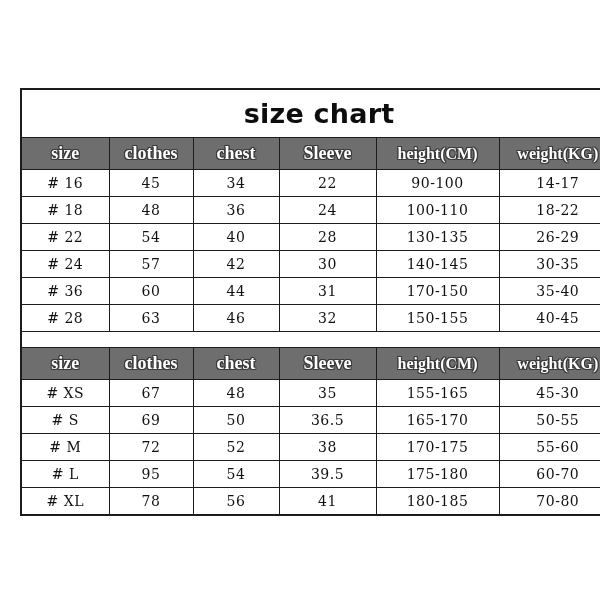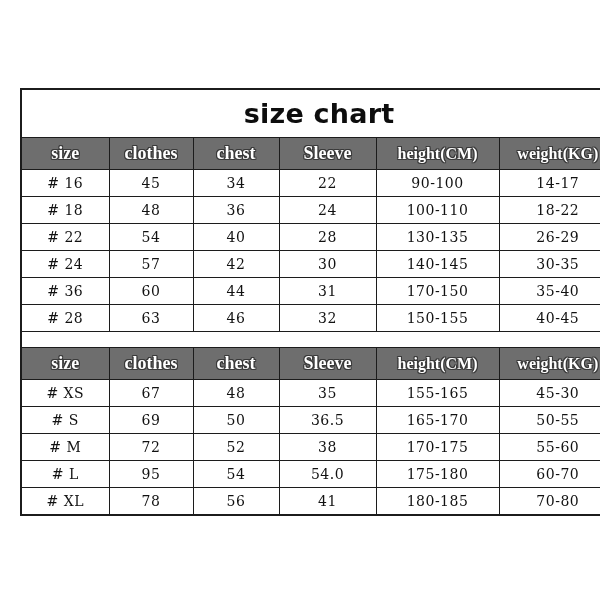--- a/index.html
+++ b/index.html
@@ -200,21 +200,21 @@
           <td>72</td>
           <td>52</td>
           <td>38</td>
           <td>170-175</td>
           <td>55-60</td>
         </tr>
         <tr class="data-row">
           <td class="hash">#  L</td>
           <td>95</td>
           <td>54</td>
-          <td>54.0</td>
+          <td>39.5</td>
           <td>175-180</td>
           <td>60-70</td>
         </tr>
         <tr class="data-row">
           <td class="hash">#  XL</td>
           <td>78</td>
           <td>56</td>
           <td>41</td>
           <td>180-185</td>
           <td>70-80</td>

